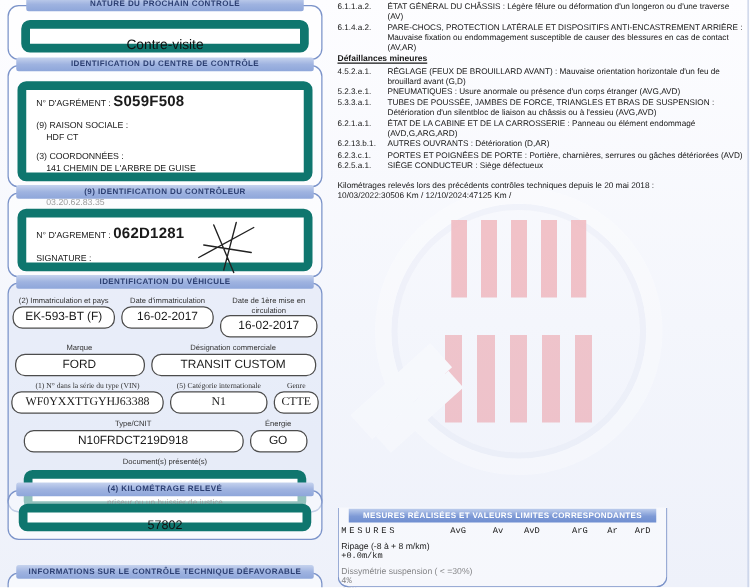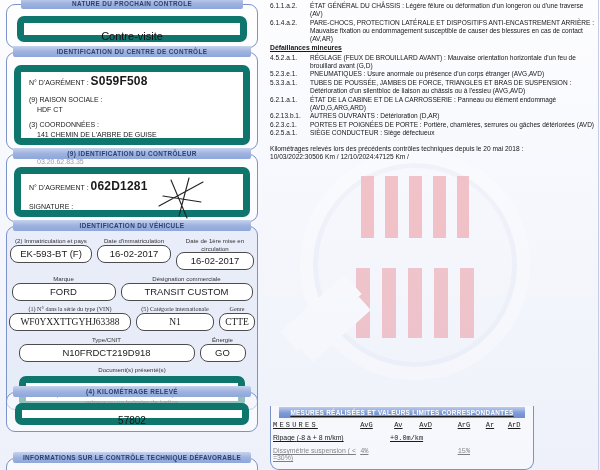--- a/index.html
+++ b/index.html
@@ -234,21 +234,20 @@
     position: absolute;
     left: 2px;
     top: 406px;
     width: 264px;
     height: 64px;
     border: 1px solid #7b93c9;
     border-top: none;
     border-radius: 0 0 9px 9px;
     background: rgba(255,255,255,0.45);
     box-sizing: border-box;
-    text-decoration: underline;
   }
   #measures-title {
     height: 11px;
     margin: 1px 8px 0 8px;
     background: linear-gradient(180deg,#bcccec 0%, #7e9ad6 55%, #6f8ed0 100%);
     text-align: center;
     font-size: 6.4px;
     font-weight: bold;
     color: #ffffff;
     line-height: 11px;
@@ -260,20 +259,21 @@
     display: flex;
     font-size: 7px;
     margin: 3px 0 0 2px;
     font-family: "Liberation Mono", monospace;
   }
   .mes-head .m-name { width: 118px; letter-spacing: 2.2px; }
   .mes-row {
     display: flex;
     font-size: 6.9px;
     margin: 5px 0 0 2px;
+    flex-direction: column;
   }
   .mes-row .m-name { width: 118px; font-weight: bold; }
   .mes-row .m-name span { font-weight: normal; }
   .m-avg { width: 46px; font-family: "Liberation Mono", monospace; }
   .m-av  { width: 34px; font-family: "Liberation Mono", monospace; }
   .m-avd { width: 52px; font-family: "Liberation Mono", monospace; }
   .m-arg { width: 38px; font-family: "Liberation Mono", monospace; }
   .m-ar  { width: 30px; font-family: "Liberation Mono", monospace; }
   .m-ard { width: 34px; font-family: "Liberation Mono", monospace; }
   .mes-row.clipped { opacity: 0.55; }

